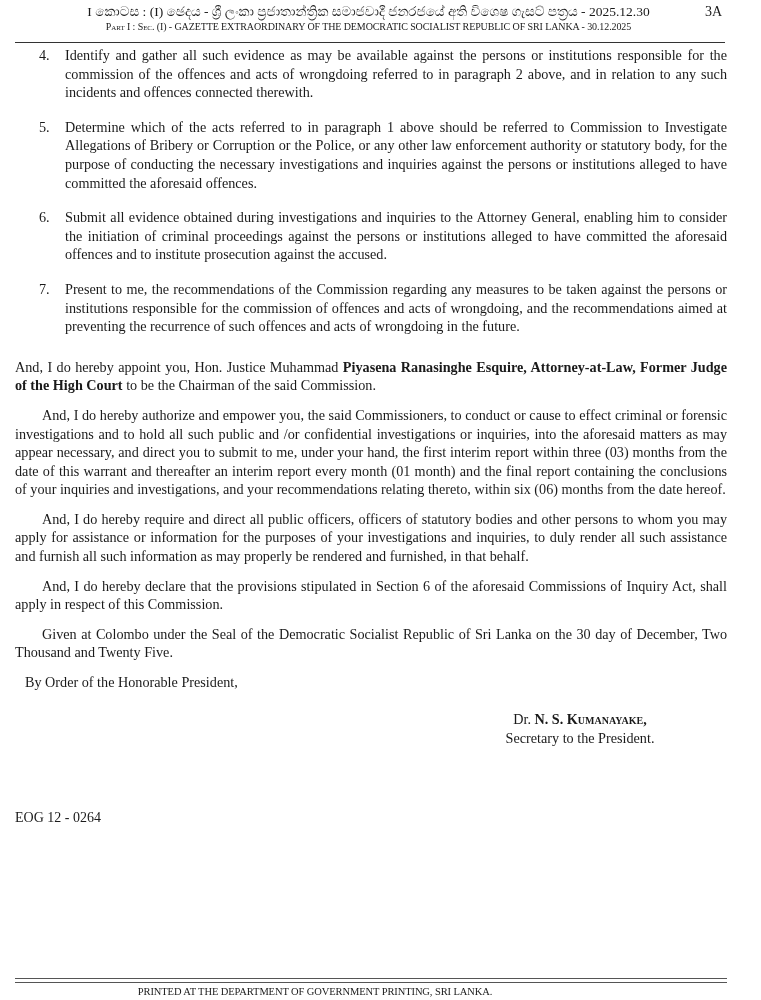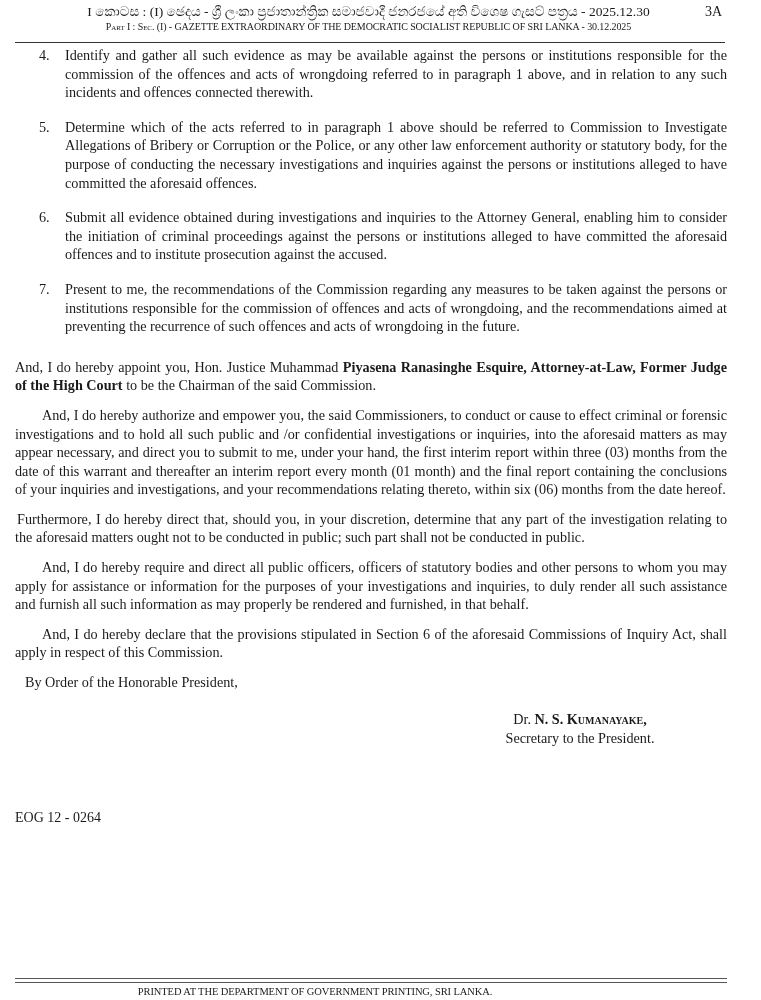--- a/index.html
+++ b/index.html
@@ -52,41 +52,41 @@
   <div class="hdr-line2">
     <span class="sc">Part I : Sec. (I)</span><span> - GAZETTE EXTRAORDINARY OF THE DEMOCRATIC SOCIALIST REPUBLIC OF SRI LANKA - 30.12.2025</span>
   </div>
   <div class="page-no">3A</div>
   <div class="hdr-rule"></div>
 </div>
 
 <div class="content">
   <div class="item">
     <span class="num">4.</span>
-    <span class="txt">Identify and gather all such evidence as may be available against the persons or institutions responsible for the commission of the offences and acts of wrongdoing referred to in paragraph 1 above, and in relation to any such incidents and offences connected therewith.</span>
+    <span class="txt">Identify and gather all such evidence as may be available against the persons or institutions responsible for the commission of the offences and acts of wrongdoing referred to in paragraph 2 above, and in relation to any such incidents and offences connected therewith.</span>
   </div>
   <div class="item">
     <span class="num">5.</span>
     <span class="txt">Determine which of the acts referred to in paragraph 1 above should be referred to Commission to Investigate Allegations of Bribery or Corruption or the Police, or any other law enforcement authority or statutory body, for the purpose of conducting the necessary investigations and inquiries against the persons or institutions alleged to have committed the aforesaid offences.</span>
   </div>
   <div class="item">
     <span class="num">6.</span>
     <span class="txt">Submit all evidence obtained during investigations and inquiries to the Attorney General, enabling him to consider the initiation of criminal proceedings against the persons or institutions alleged to have committed the aforesaid offences and to institute prosecution against the accused.</span>
   </div>
   <div class="item">
     <span class="num">7.</span>
     <span class="txt">Present to me, the recommendations of the Commission regarding any measures to be taken against the persons or institutions responsible for the commission of offences and acts of wrongdoing, and the recommendations aimed at preventing the recurrence of such offences and acts of wrongdoing in the future.</span>
   </div>
 
   <p class="para appoint"><span>And, I do hereby appoint you, Hon. Justice Muhammad </span><b>Piyasena Ranasinghe Esquire, Attorney-at-Law, Former Judge of the High Court</b><span> to be the Chairman of the said Commission.</span></p>
 
   <p class="para indent">And, I do hereby  authorize and empower you, the said Commissioners, to  conduct or cause to effect  criminal or forensic investigations and to hold all such public  and /or confidential  investigations or inquiries, into the aforesaid matters as may appear necessary, and direct you to submit to me, under your hand,  the first interim report within three (03) months from the date of this warrant and thereafter an interim report every month (01 month) and the final report containing the conclusions of your inquiries and investigations, and your recommendations relating thereto, within six (06) months from the date hereof.</p>
-  <p class="para nodent-sp">Furthermore, I do hereby direct that, should you, in your discretion, determine that any part of the investigation relating to the aforesaid matters ought not to be conducted in public; such part shall not be conducted in public.</p>
   <p class="para indent">And, I do hereby require and direct all public officers, officers of statutory bodies and other persons to whom you may apply for assistance or information for the purposes of your investigations and inquiries, to duly render all such assistance and furnish all such  information  as may properly be rendered and furnished, in that behalf.</p>
   <p class="para indent">And, I do hereby declare that the provisions stipulated in Section 6 of the aforesaid Commissions of Inquiry Act, shall apply in respect of this Commission.</p>
+  <p class="para indent">Given at Colombo under the Seal of the Democratic Socialist Republic of Sri Lanka on the 30 day of December, Two Thousand and Twenty Five.</p>
   <p class="para by-order">By Order of the Honorable President,</p>
 </div>
 
 <div class="sign">
   <div><span>Dr. </span><span class="nm">N. S. Kumanayake,</span></div>
   <div>Secretary to the President.</div>
 </div>
 
 <div class="ref">EOG 12 - 0264</div>
 

